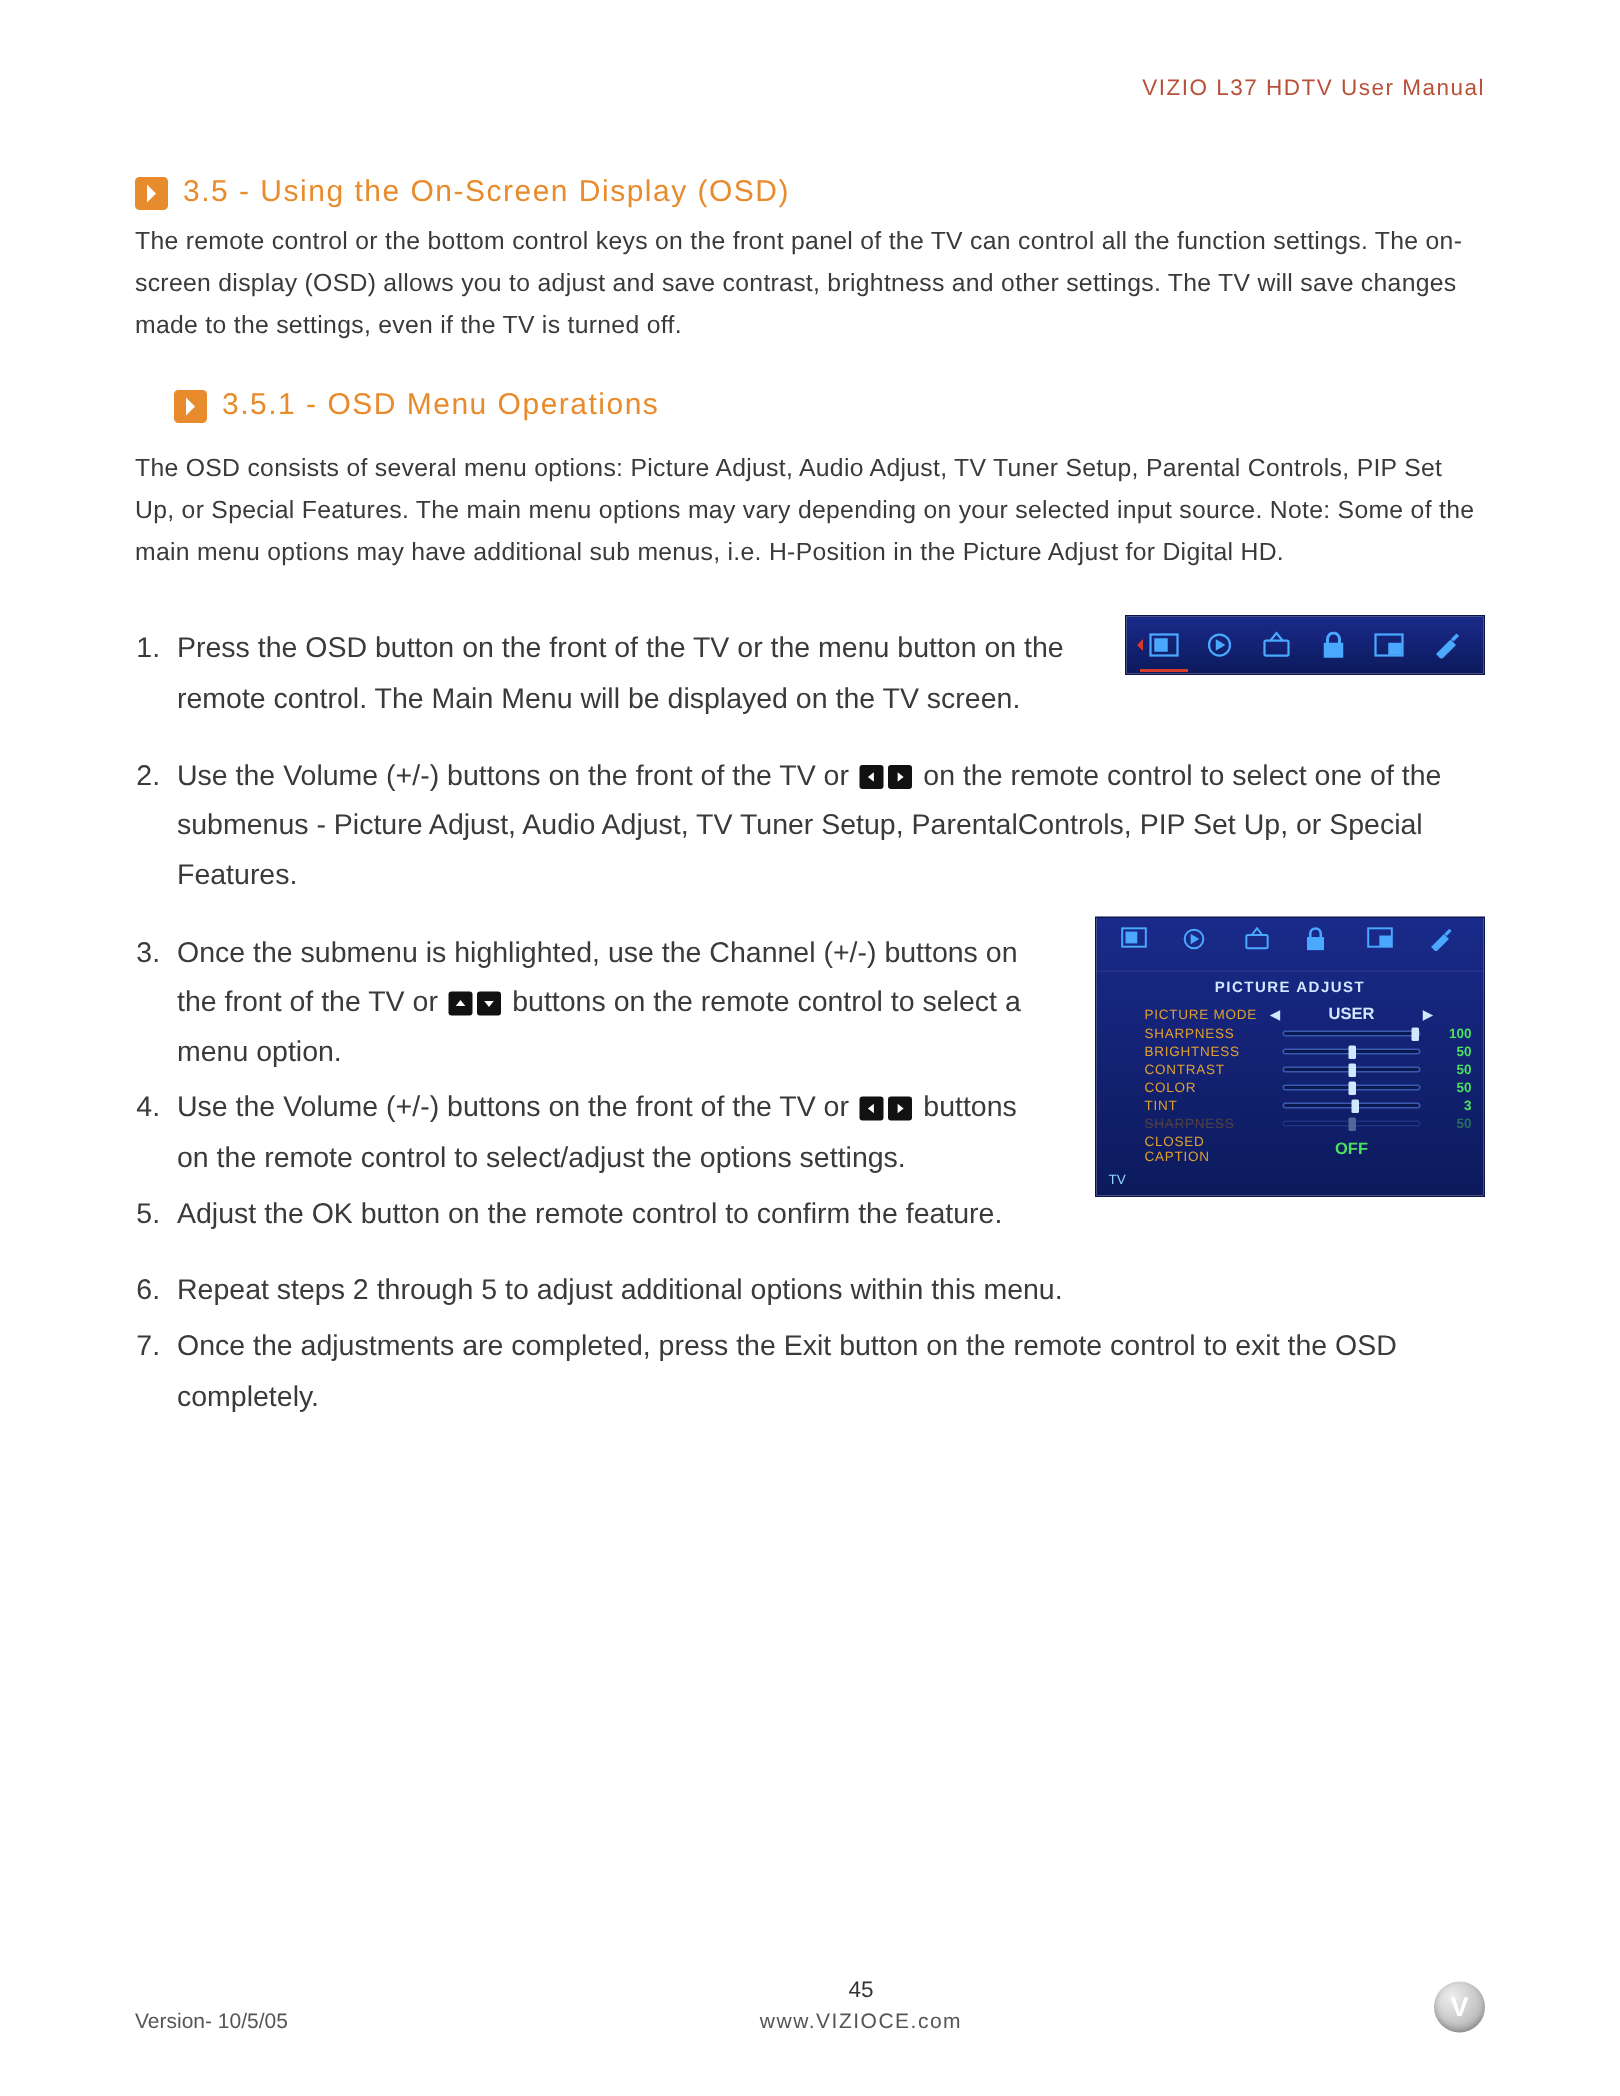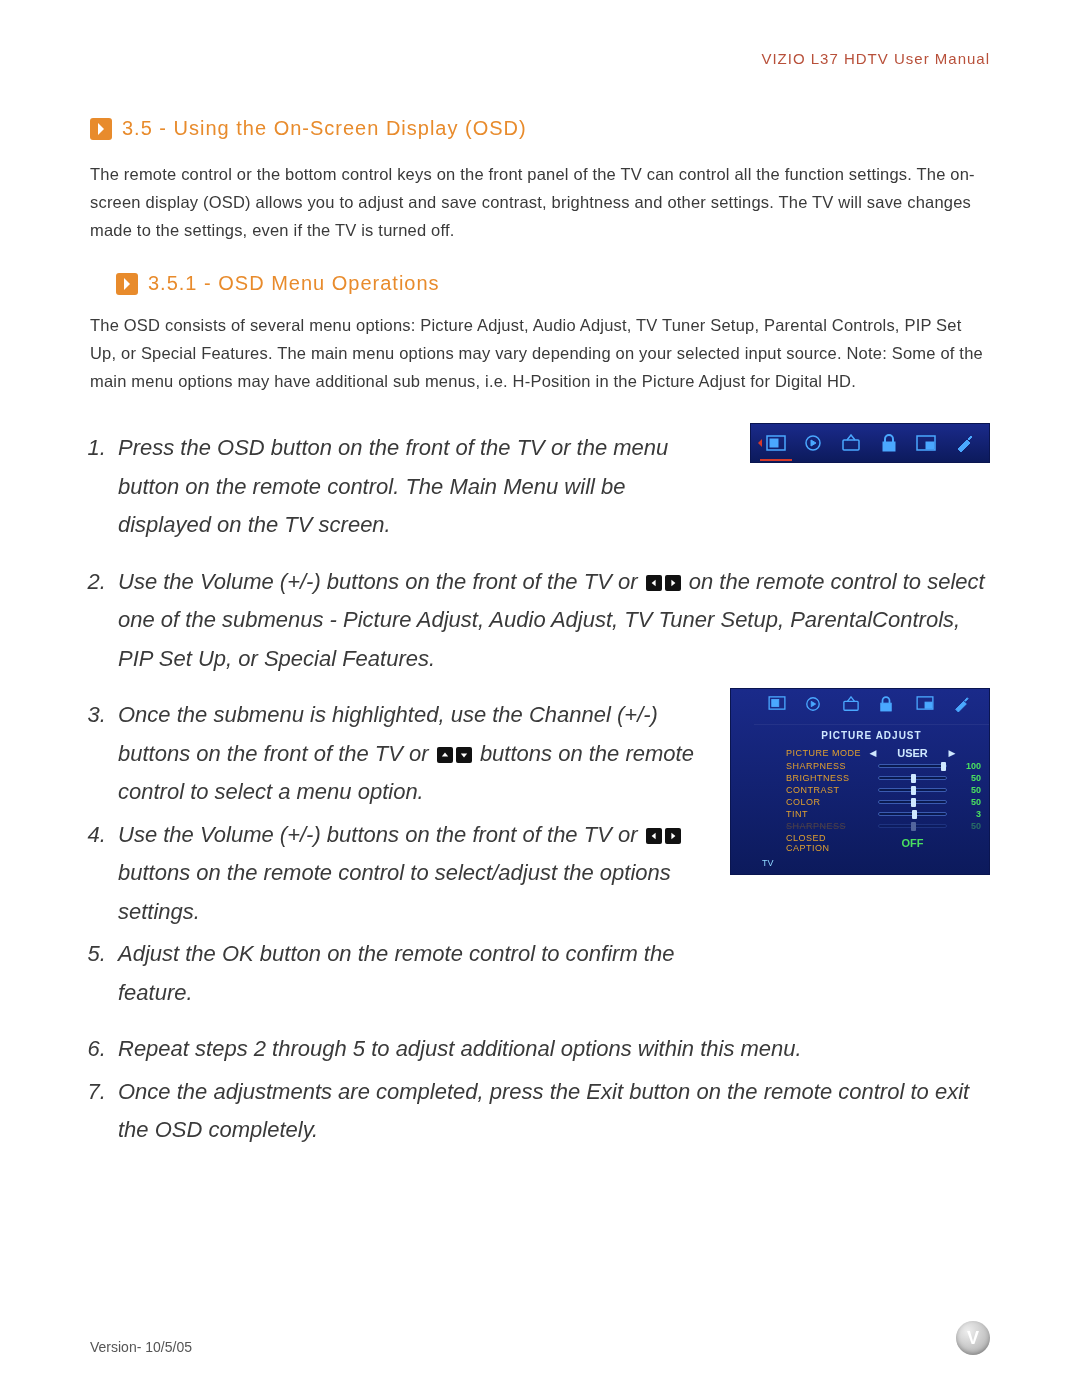--- a/index.html
+++ b/index.html
@@ -16,21 +16,21 @@
     text-align: right;
     color: #b8503a;
     font-size: 15px;
     letter-spacing: 1px;
     margin-bottom: 50px;
   }
   .section-heading {
     display: flex;
     align-items: center;
     gap: 10px;
-    margin-bottom: 20px;
+    margin-bottom: 7px;
   }
   .sub-heading { margin-bottom: 16px; margin-top: 28px; padding-left: 26px; }
   .bullet-box {
     width: 22px; height: 22px;
     background: #e88b2c;
     border-radius: 3px;
     display: flex; align-items: center; justify-content: center;
   }
   .bullet-box svg { width: 10px; height: 14px; }
   .heading-text {
@@ -40,26 +40,25 @@
   }
   .sub-heading .heading-text { font-size: 20px; }
   .body-text {
     font-size: 16.5px;
     line-height: 1.7;
     color: #3a3a3a;
     letter-spacing: 0.2px;
   }
   .intro { margin-bottom: 20px; }
   ol.steps {
-    font-size: 22px;
+    font-size: 19px;
     line-height: 1.75;
     color: #3a3a3a;
     padding-left: 22px;
     margin-top: 14px;
-    font-style: italic;
   }
   ol.steps li { margin-bottom: 4px; padding-left: 6px; }
   .content-row {
     display: flex;
     gap: 30px;
     align-items: flex-start;
   }
   .content-row .left { flex: 1; }
   .content-row .right { flex-shrink: 0; }
 
@@ -112,21 +111,20 @@
 
   
   .osd-panel {
     width: 260px;
     background: linear-gradient(#1a2a8a, #0c1a5c);
     border: 1px solid #0a1550;
     font-size: 10px;
     color: #8fd8ff;
     padding-bottom: 6px;
     margin-top: 6px;
-    padding-left: 23px;
   }
   .osd-panel .bar { height: 36px; display:flex; align-items:center; justify-content:space-around; padding:0 6px; border-bottom: 1px solid rgba(255,255,255,0.06); }
   .osd-panel .bar .osd-icon { width: 22px; height: 22px; }
   .osd-panel .title {
     text-align: center;
     color: #cfe8ff;
     font-weight: bold;
     letter-spacing: 1px;
     padding: 5px 0;
     font-size: 10px;
@@ -448,16 +446,20 @@
   </div>
 </div>
 
 <ol class="steps" start="6">
   <li><span>Repeat steps 2 through 5 to adjust additional options within this menu.</span></li>
   <li><span>Once the adjustments are completed, press the Exit button on the remote control to exit the OSD completely.</span></li>
 </ol>
 
 <div class="footer">
   <div>Version- 10/5/05</div>
+  <div class="center">
+    <div class="pagenum">45</div>
+    <div style="letter-spacing:1px;">www.VIZIOCE.com</div>
+  </div>
   <div class="logo">
       <span>V</span>
     </div>
 </div>
 
 </body></html>

